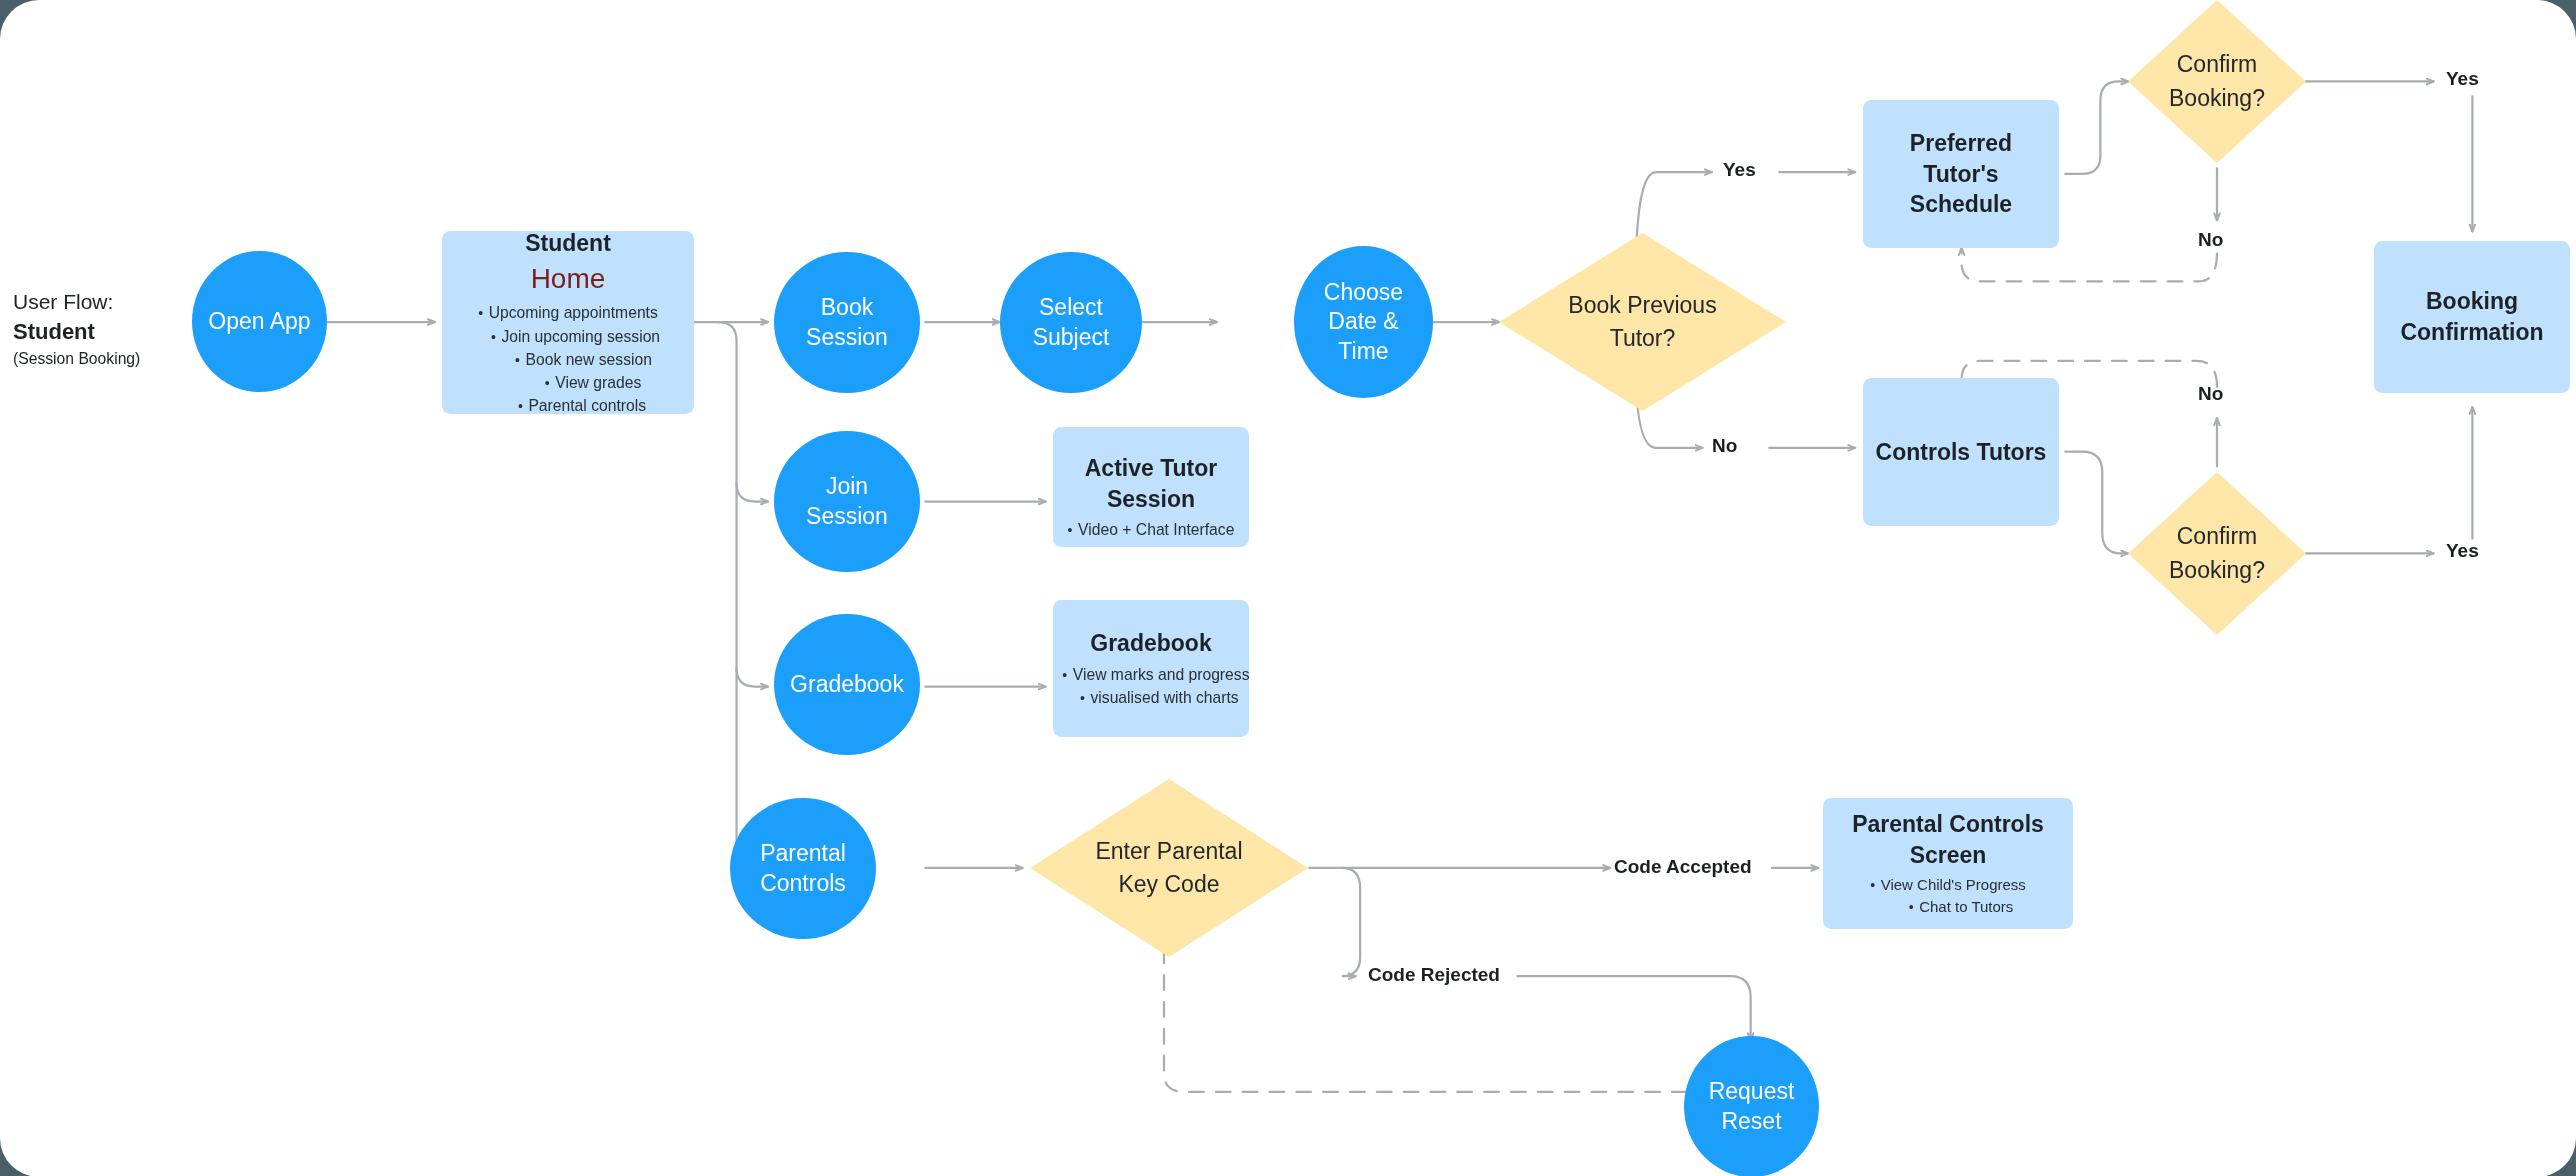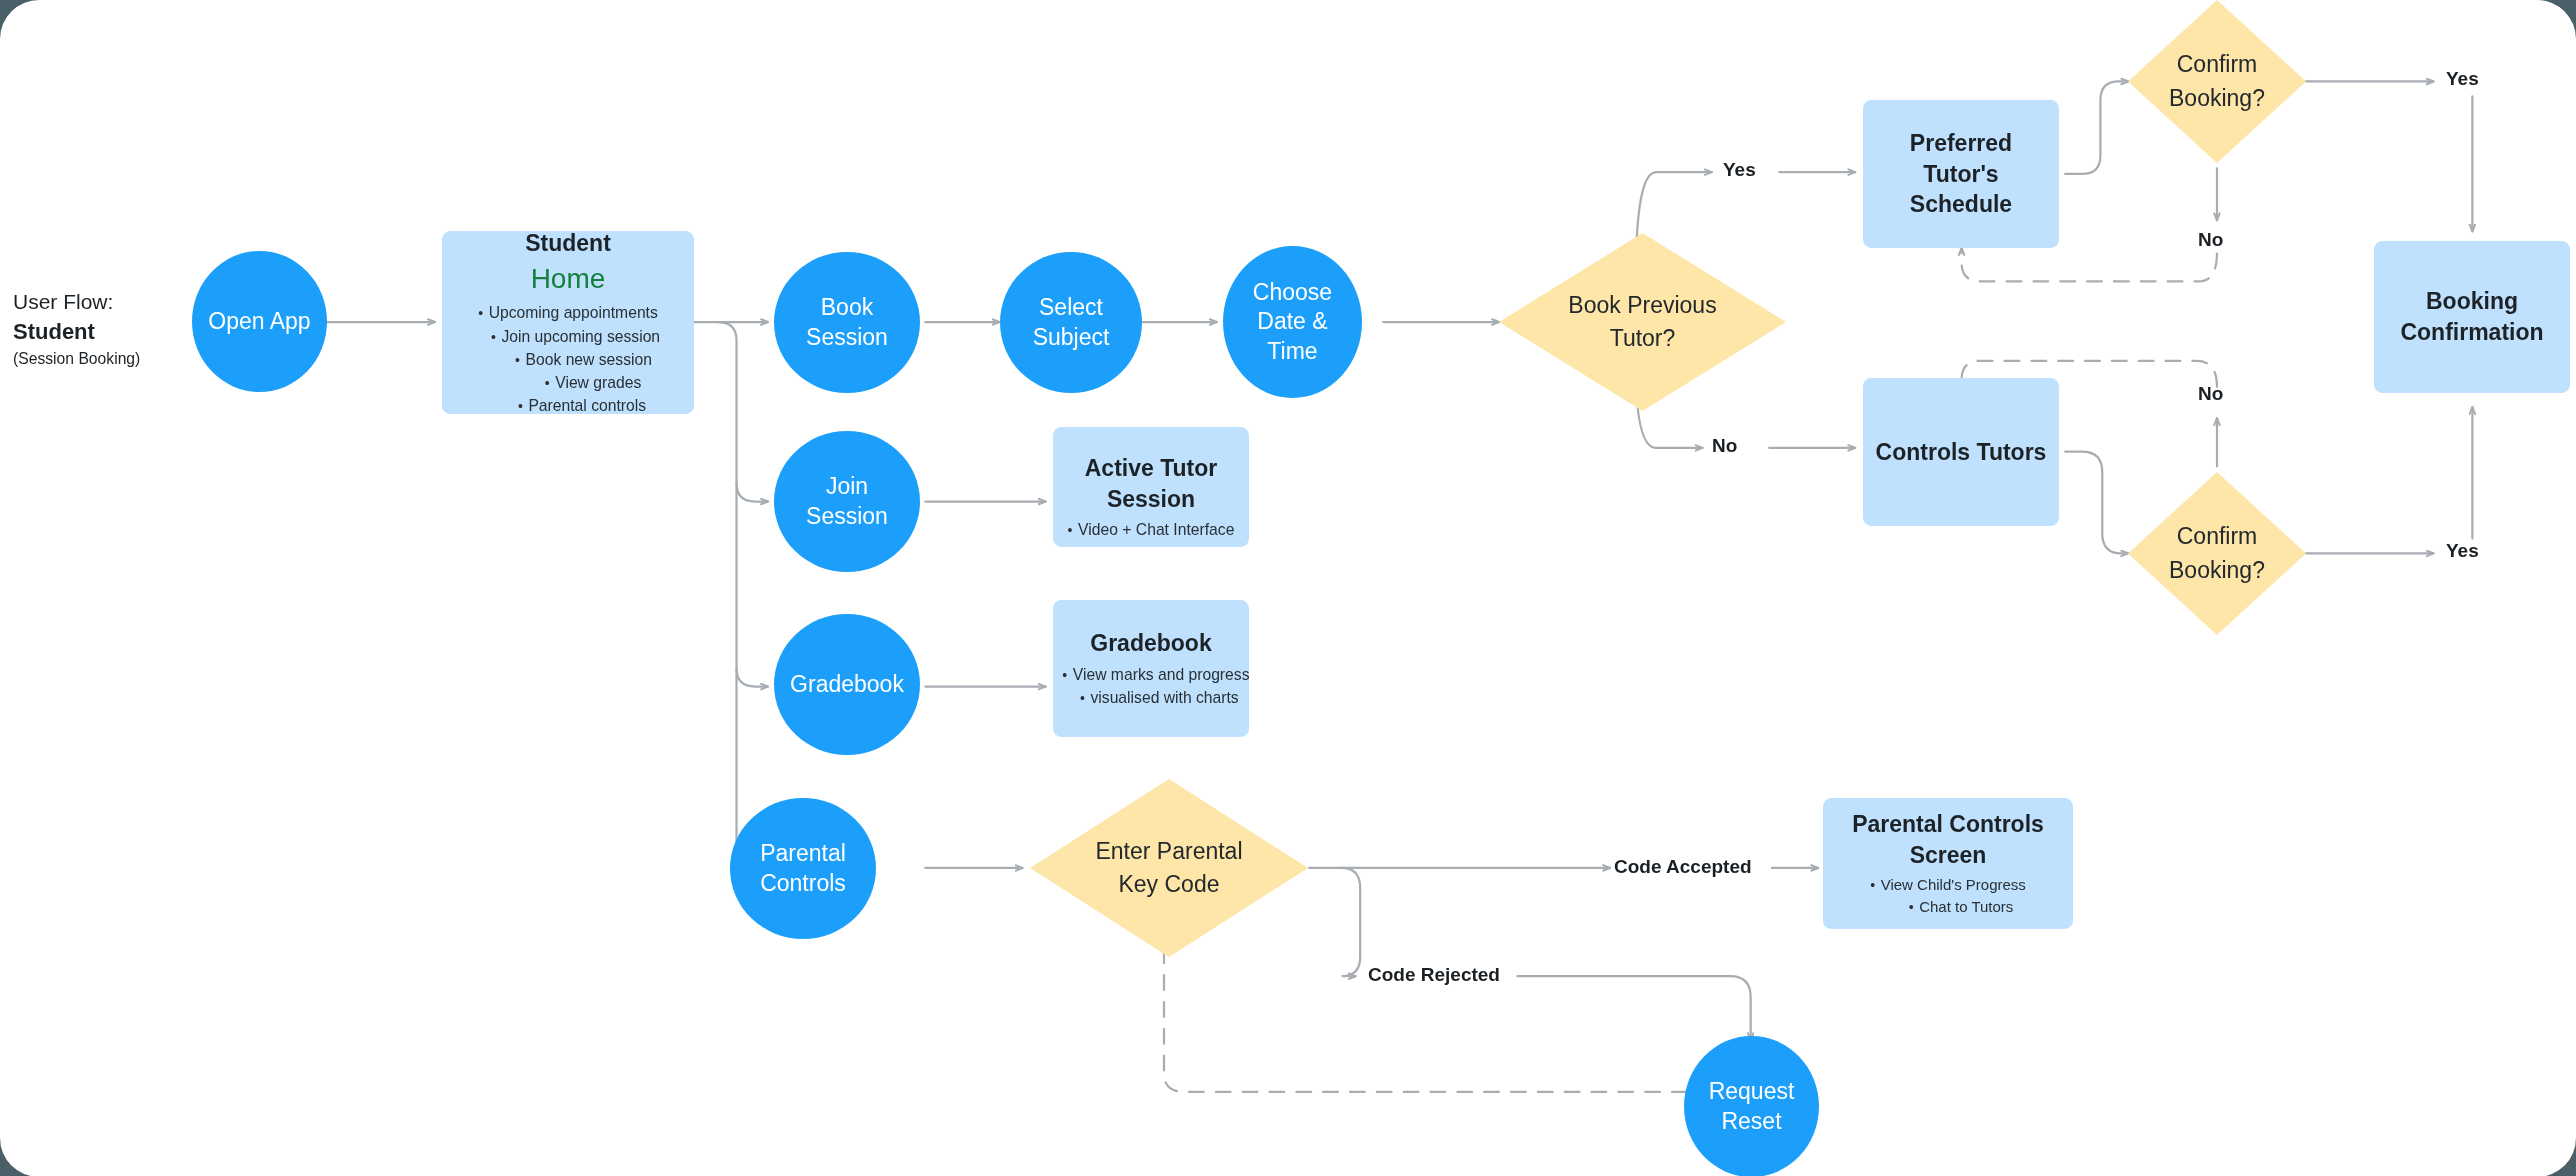--- a/index.html
+++ b/index.html
@@ -15,21 +15,21 @@
 
   
   .ellipse{background:#1c9ffb;border-radius:50%;line-height:1.28;
            font-size:23px;font-weight:400;}
   .ellipse .ln{display:block;}
 
   
   .screen{background:#bfe1fd;border-radius:8.3px;color:#23282d;
           padding:5.6px 9.3px;}
   .screen .ttl{font-weight:bold;font-size:23px;line-height:1.34;color:#1d2226;}
-  .screen .ttl2{font-size:28px;font-weight:400;line-height:1.32;color:#15803d;
+  .screen .ttl2{font-size:28px;font-weight:400;line-height:1.32;color:#7f1d1d;
                 margin-top:1.9px;}
   .screen ul{list-style:none;margin:3.7px 0 0 0;padding:0;width:100%;}
   .screen li{font-size:15.7px;line-height:1.47;color:#2a2f34;white-space:nowrap;}
   .screen li:before{content:"\2022";margin-right:5.6px;font-size:14px;}
   .screen li.b1{padding-left:0px;}
   .screen li.b2{padding-left:15px;}
   .screen li.b3{padding-left:31px;}
   .screen li.b4{padding-left:50px;}
   .screen li.b5{padding-left:28px;}
   .screen li.sm{font-size:15px;}
@@ -153,21 +153,21 @@
   <div class="node ellipse" style="left:774px;top:252px;width:146px;height:141px;">
     <span class="ln">Book</span>
     <span class="ln">Session</span>
   </div>
 
   <div class="node ellipse" style="left:1000px;top:252px;width:142px;height:141px;">
     <span class="ln">Select</span>
     <span class="ln">Subject</span>
   </div>
 
-  <div class="node ellipse" style="left:1223px;top:246px;width:139px;height:152px;text-align:right;">
+  <div class="node ellipse" style="left:1294px;top:246px;width:139px;height:152px;text-align:right;">
     <span class="ln">Choose</span>
     <span class="ln">Date &amp;</span>
     <span class="ln">Time</span>
   </div>
 
   <div class="diamond" style="left:1499px;top:233px;width:287px;height:178px;">
     <div class="dshape"></div>
     <div class="dtxt">
       <span class="ln">Book Previous</span>
       <span class="ln">Tutor?</span>

